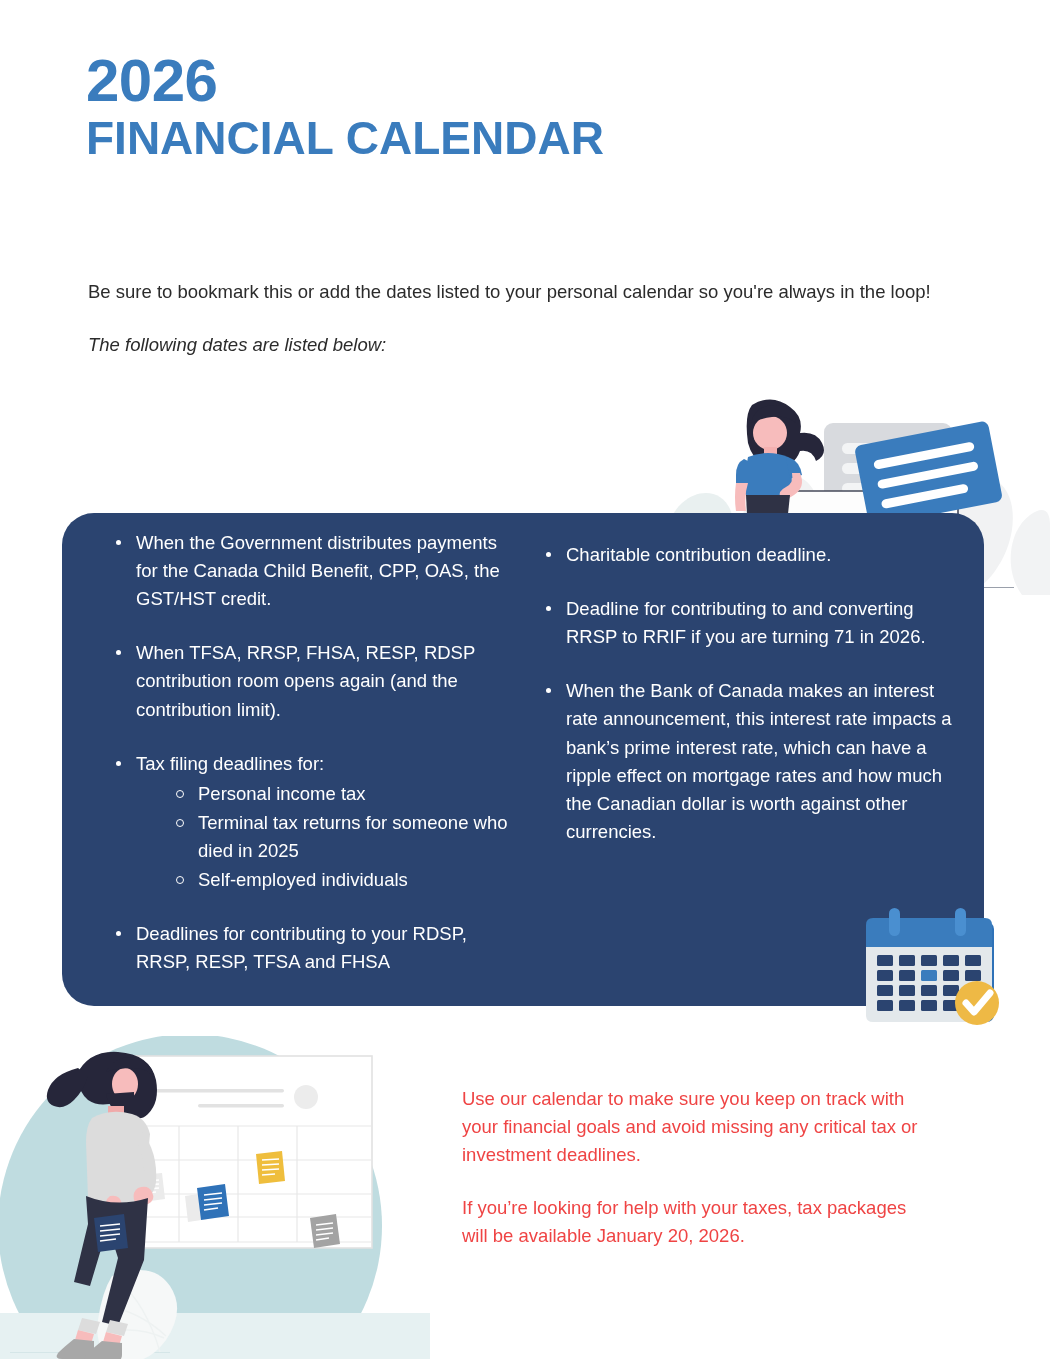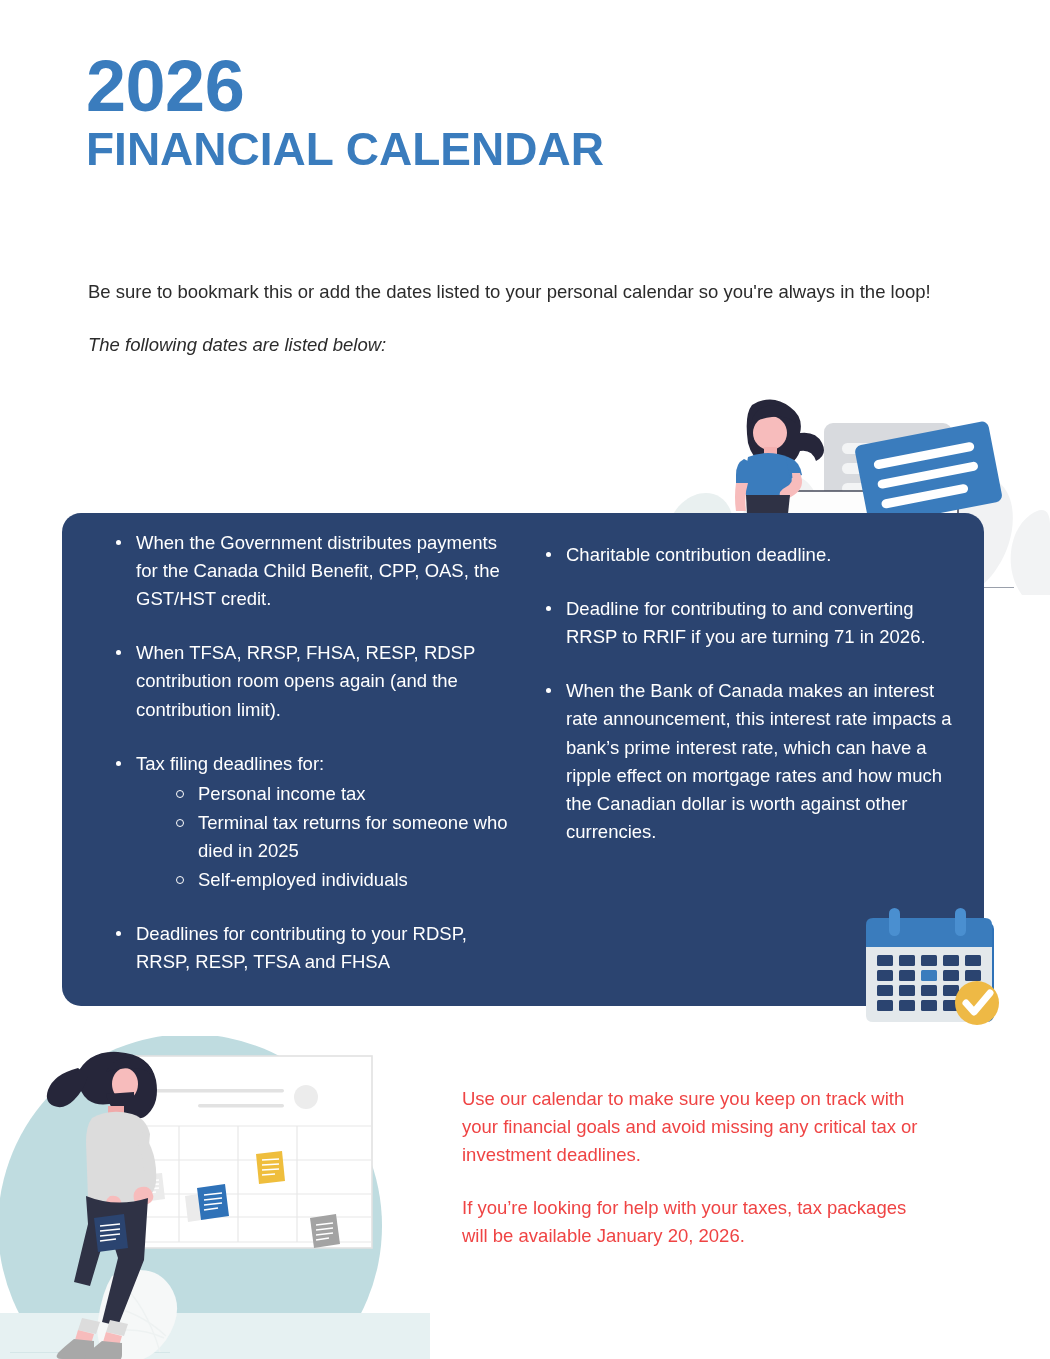--- a/index.html
+++ b/index.html
@@ -22,21 +22,21 @@
   }
 
   
   .title-block {
     position: absolute;
     left: 86px;
     top: 52px;
     width: 700px;
   }
   .title-year {
-    font-size: 72px;
+    font-size: 60px;
     font-weight: 700;
     color: #3a7cbd;
     line-height: 0.95;
     letter-spacing: -0.5px;
   }
   .title-main {
     font-size: 46px;
     font-weight: 700;
     color: #3a7cbd;
     line-height: 1.12;
@@ -80,21 +80,21 @@
   }
 
   
   .panel {
     position: absolute;
     left: 62px;
     top: 513px;
     width: 922px;
     height: 493px;
     background: #2b4470;
-    border-radius: 19px;
+    border-radius: 32px;
   }
   .panel-cols {
     position: absolute;
     inset: 0;
     display: flex;
   }
   .col {
     padding-top: 16px;
   }
   .col-left  { width: 460px; padding-left: 44px; padding-right: 10px; }

